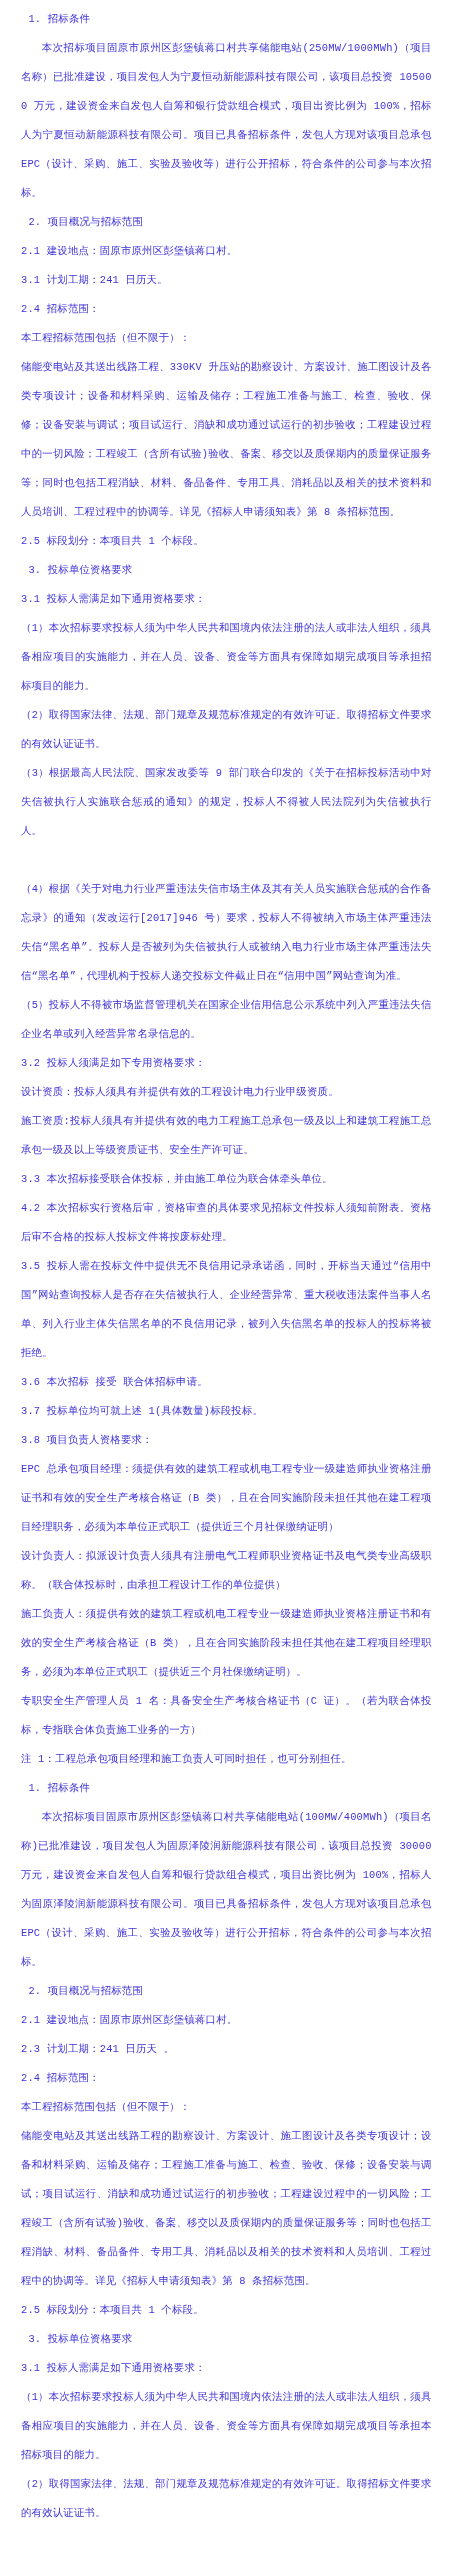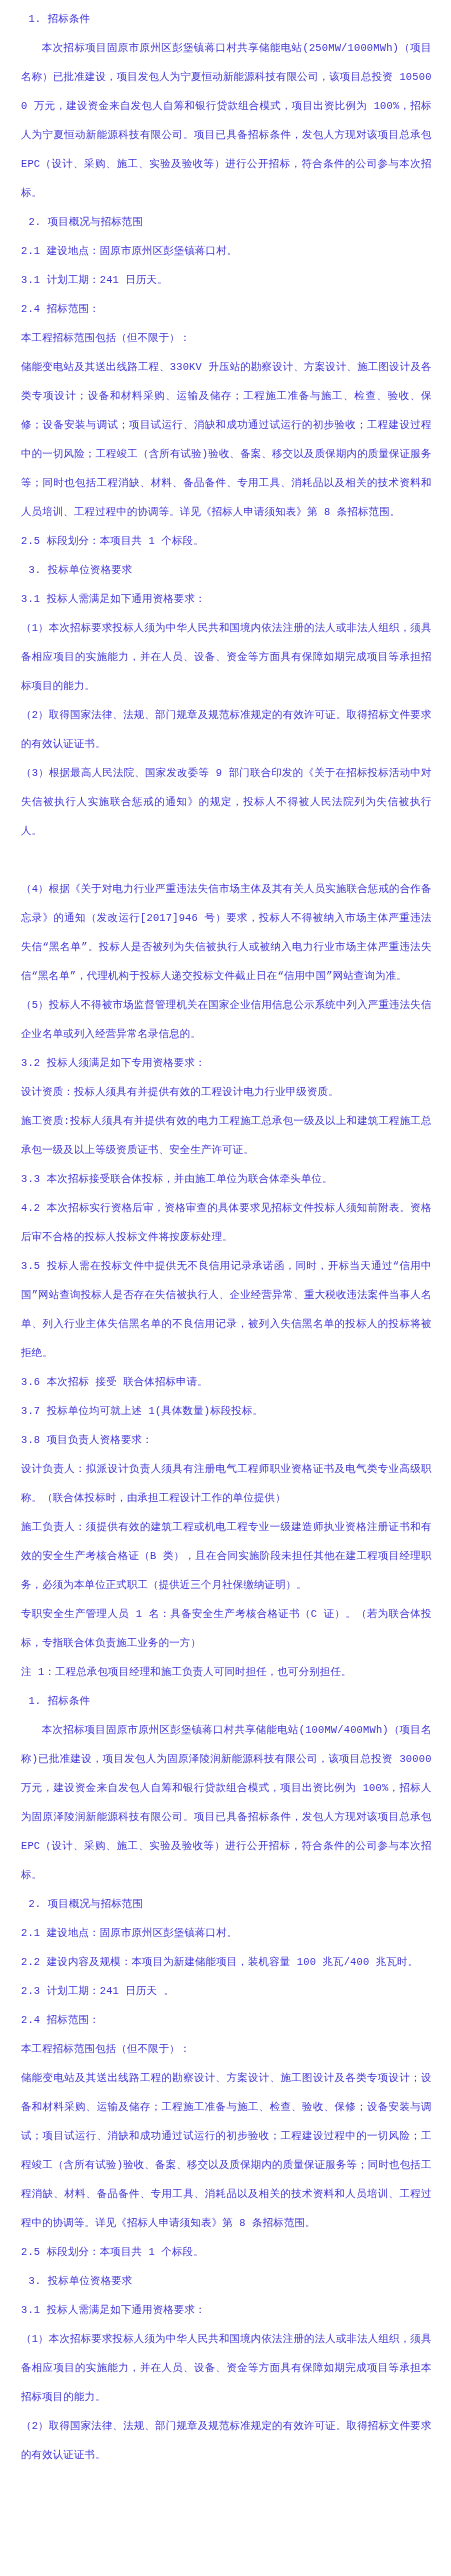--- a/index.html
+++ b/index.html
@@ -59,31 +59,31 @@
       <p class="p-body">（5）投标人不得被市场监督管理机关在国家企业信用信息公示系统中列入严重违法失信企业名单或列入经营异常名录信息的。</p>
       <p class="p-body">3.2 投标人须满足如下专用资格要求：</p>
       <p class="p-body">设计资质：投标人须具有并提供有效的工程设计电力行业甲级资质。</p>
       <p class="p-body">施工资质:投标人须具有并提供有效的电力工程施工总承包一级及以上和建筑工程施工总承包一级及以上等级资质证书、安全生产许可证。</p>
       <p class="p-body">3.3 本次招标接受联合体投标，并由施工单位为联合体牵头单位。</p>
       <p class="p-body">4.2 本次招标实行资格后审，资格审查的具体要求见招标文件投标人须知前附表。资格后审不合格的投标人投标文件将按废标处理。</p>
       <p class="p-body">3.5 投标人需在投标文件中提供无不良信用记录承诺函，同时，开标当天通过“信用中国”网站查询投标人是否存在失信被执行人、企业经营异常、重大税收违法案件当事人名单、列入行业主体失信黑名单的不良信用记录，被列入失信黑名单的投标人的投标将被拒绝。</p>
       <p class="p-body">3.6 本次招标 接受 联合体招标申请。</p>
       <p class="p-body">3.7 投标单位均可就上述 1(具体数量)标段投标。</p>
       <p class="p-body">3.8 项目负责人资格要求：</p>
+      <p class="p-body">EPC 总承包项目经理：须提供有效的建筑工程或机电工程专业一级建造师执业资格注册证书和有效的安全生产考核合格证（B 类），且在合同实施阶段未担任其他在建工程项目经理职务，必须为本单位正式职工（提供近三个月社保缴纳证明）</p>
       <p class="p-body">设计负责人：拟派设计负责人须具有注册电气工程师职业资格证书及电气类专业高级职称。（联合体投标时，由承担工程设计工作的单位提供）</p>
       <p class="p-body">施工负责人：须提供有效的建筑工程或机电工程专业一级建造师执业资格注册证书和有效的安全生产考核合格证（B 类），且在合同实施阶段未担任其他在建工程项目经理职务，必须为本单位正式职工（提供近三个月社保缴纳证明）。</p>
       <p class="p-body">专职安全生产管理人员 1 名：具备安全生产考核合格证书（C 证）。（若为联合体投标，专指联合体负责施工业务的一方）</p>
       <p class="p-body">注 1：工程总承包项目经理和施工负责人可同时担任，也可分别担任。</p>
     </section>
   <section class="doc-section">
       <p class="p-heading">1. 招标条件</p>
       <p class="p-indent">本次招标项目固原市原州区彭堡镇蒋口村共享储能电站(100MW/400MWh)（项目名称)已批准建设，项目发包人为固原泽陵润新能源科技有限公司，该项目总投资 30000 万元，建设资金来自发包人自筹和银行贷款组合模式，项目出资比例为 100%，招标人为固原泽陵润新能源科技有限公司。项目已具备招标条件，发包人方现对该项目总承包 EPC（设计、采购、施工、实验及验收等）进行公开招标，符合条件的公司参与本次招标。</p>
       <p class="p-heading">2. 项目概况与招标范围</p>
       <p class="p-body">2.1 建设地点：固原市原州区彭堡镇蒋口村。</p>
-      <p class="p-body">2.2 建设内容及规模：本项目为新建储能项目，装机容量 100 兆瓦/400 兆瓦时。</p>
       <p class="p-body">2.3 计划工期：241 日历天 。</p>
       <p class="p-body">2.4 招标范围：</p>
       <p class="p-body">本工程招标范围包括（但不限于）：</p>
       <p class="p-body">储能变电站及其送出线路工程的勘察设计、方案设计、施工图设计及各类专项设计；设备和材料采购、运输及储存；工程施工准备与施工、检查、验收、保修；设备安装与调试；项目试运行、消缺和成功通过试运行的初步验收；工程建设过程中的一切风险；工程竣工（含所有试验)验收、备案、移交以及质保期内的质量保证服务等；同时也包括工程消缺、材料、备品备件、专用工具、消耗品以及相关的技术资料和人员培训、工程过程中的协调等。详见《招标人申请须知表》第 8 条招标范围。</p>
       <p class="p-body">2.5 标段划分：本项目共 1 个标段。</p>
       <p class="p-heading">3. 投标单位资格要求</p>
       <p class="p-body">3.1 投标人需满足如下通用资格要求：</p>
       <p class="p-body">（1）本次招标要求投标人须为中华人民共和国境内依法注册的法人或非法人组织，须具备相应项目的实施能力，并在人员、设备、资金等方面具有保障如期完成项目等承担本招标项目的能力。</p>
       <p class="p-body">（2）取得国家法律、法规、部门规章及规范标准规定的有效许可证。取得招标文件要求的有效认证证书。</p>
     </section>

